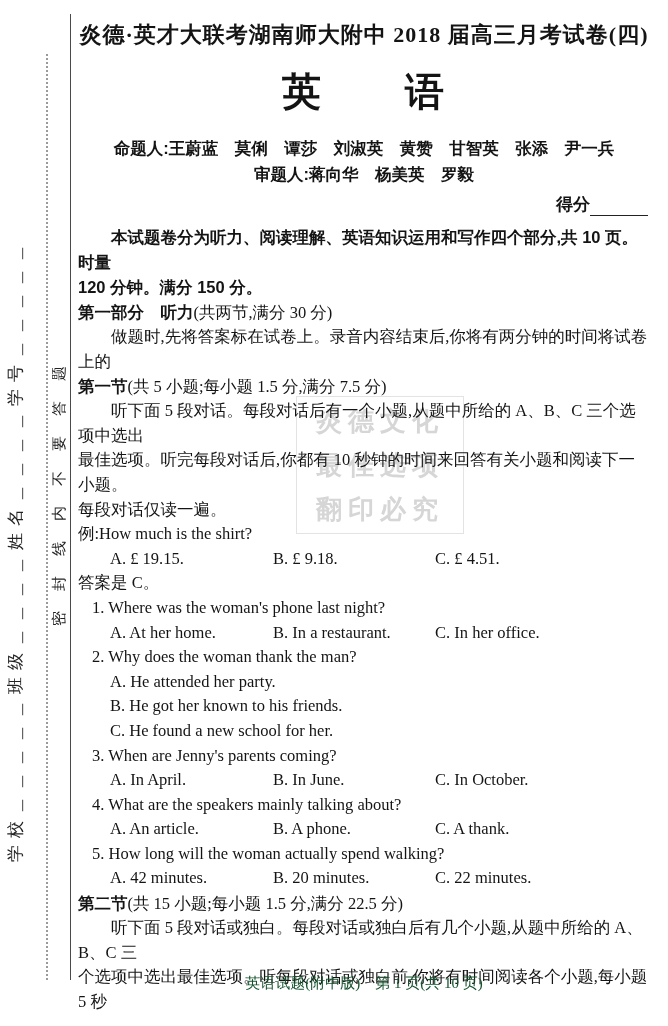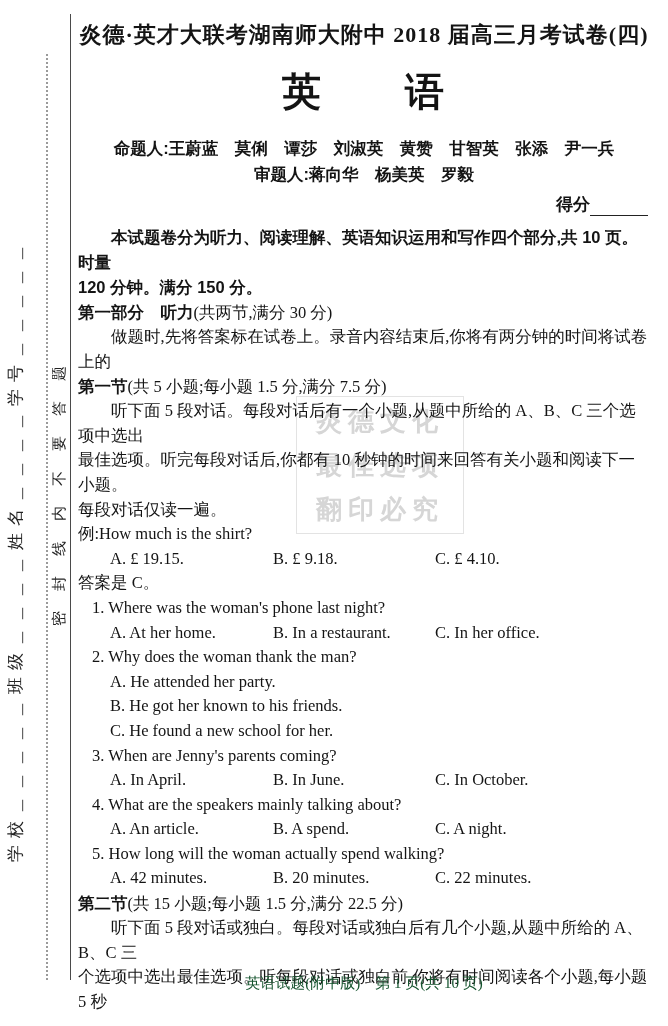--- a/index.html
+++ b/index.html
@@ -128,21 +128,21 @@
       <span class="sec-title">第一节</span><span class="sec-note">(共 5 小题;每小题 1.5 分,满分 7.5 分)</span>
     </div>
     <div class="body-line indent">听下面 5 段对话。每段对话后有一个小题,从题中所给的 A、B、C 三个选项中选出</div>
     <div class="body-line">最佳选项。听完每段对话后,你都有 10 秒钟的时间来回答有关小题和阅读下一小题。</div>
     <div class="body-line">每段对话仅读一遍。</div>
 
     <div class="body-line">例:How much is the shirt?</div>
     <div class="body-line opt-row">
       <span>A. £ 19.15.</span>
       <span>B. £ 9.18.</span>
-      <span>C. £ 4.10.</span>
+      <span>C. £ 4.51.</span>
     </div>
     <div class="body-line">答案是 C。</div>
 
     <div class="body-line q-line">1. Where was the woman's phone last night?</div>
     <div class="body-line opt-row">
       <span>A. At her home.</span>
       <span>B. In a restaurant.</span>
       <span>C. In her office.</span>
     </div>
 
@@ -154,22 +154,22 @@
     <div class="body-line q-line">3. When are Jenny's parents coming?</div>
     <div class="body-line opt-row">
       <span>A. In April.</span>
       <span>B. In June.</span>
       <span>C. In October.</span>
     </div>
 
     <div class="body-line q-line">4. What are the speakers mainly talking about?</div>
     <div class="body-line opt-row">
       <span>A. An article.</span>
-      <span>B. A spend.</span>
-      <span>C. A night.</span>
+      <span>B. A phone.</span>
+      <span>C. A thank.</span>
     </div>
 
     <div class="body-line q-line">5. How long will the woman actually spend walking?</div>
     <div class="body-line opt-row">
       <span>A. 42 minutes.</span>
       <span>B. 20 minutes.</span>
       <span>C. 22 minutes.</span>
     </div>
 
     <div class="sec-head">

